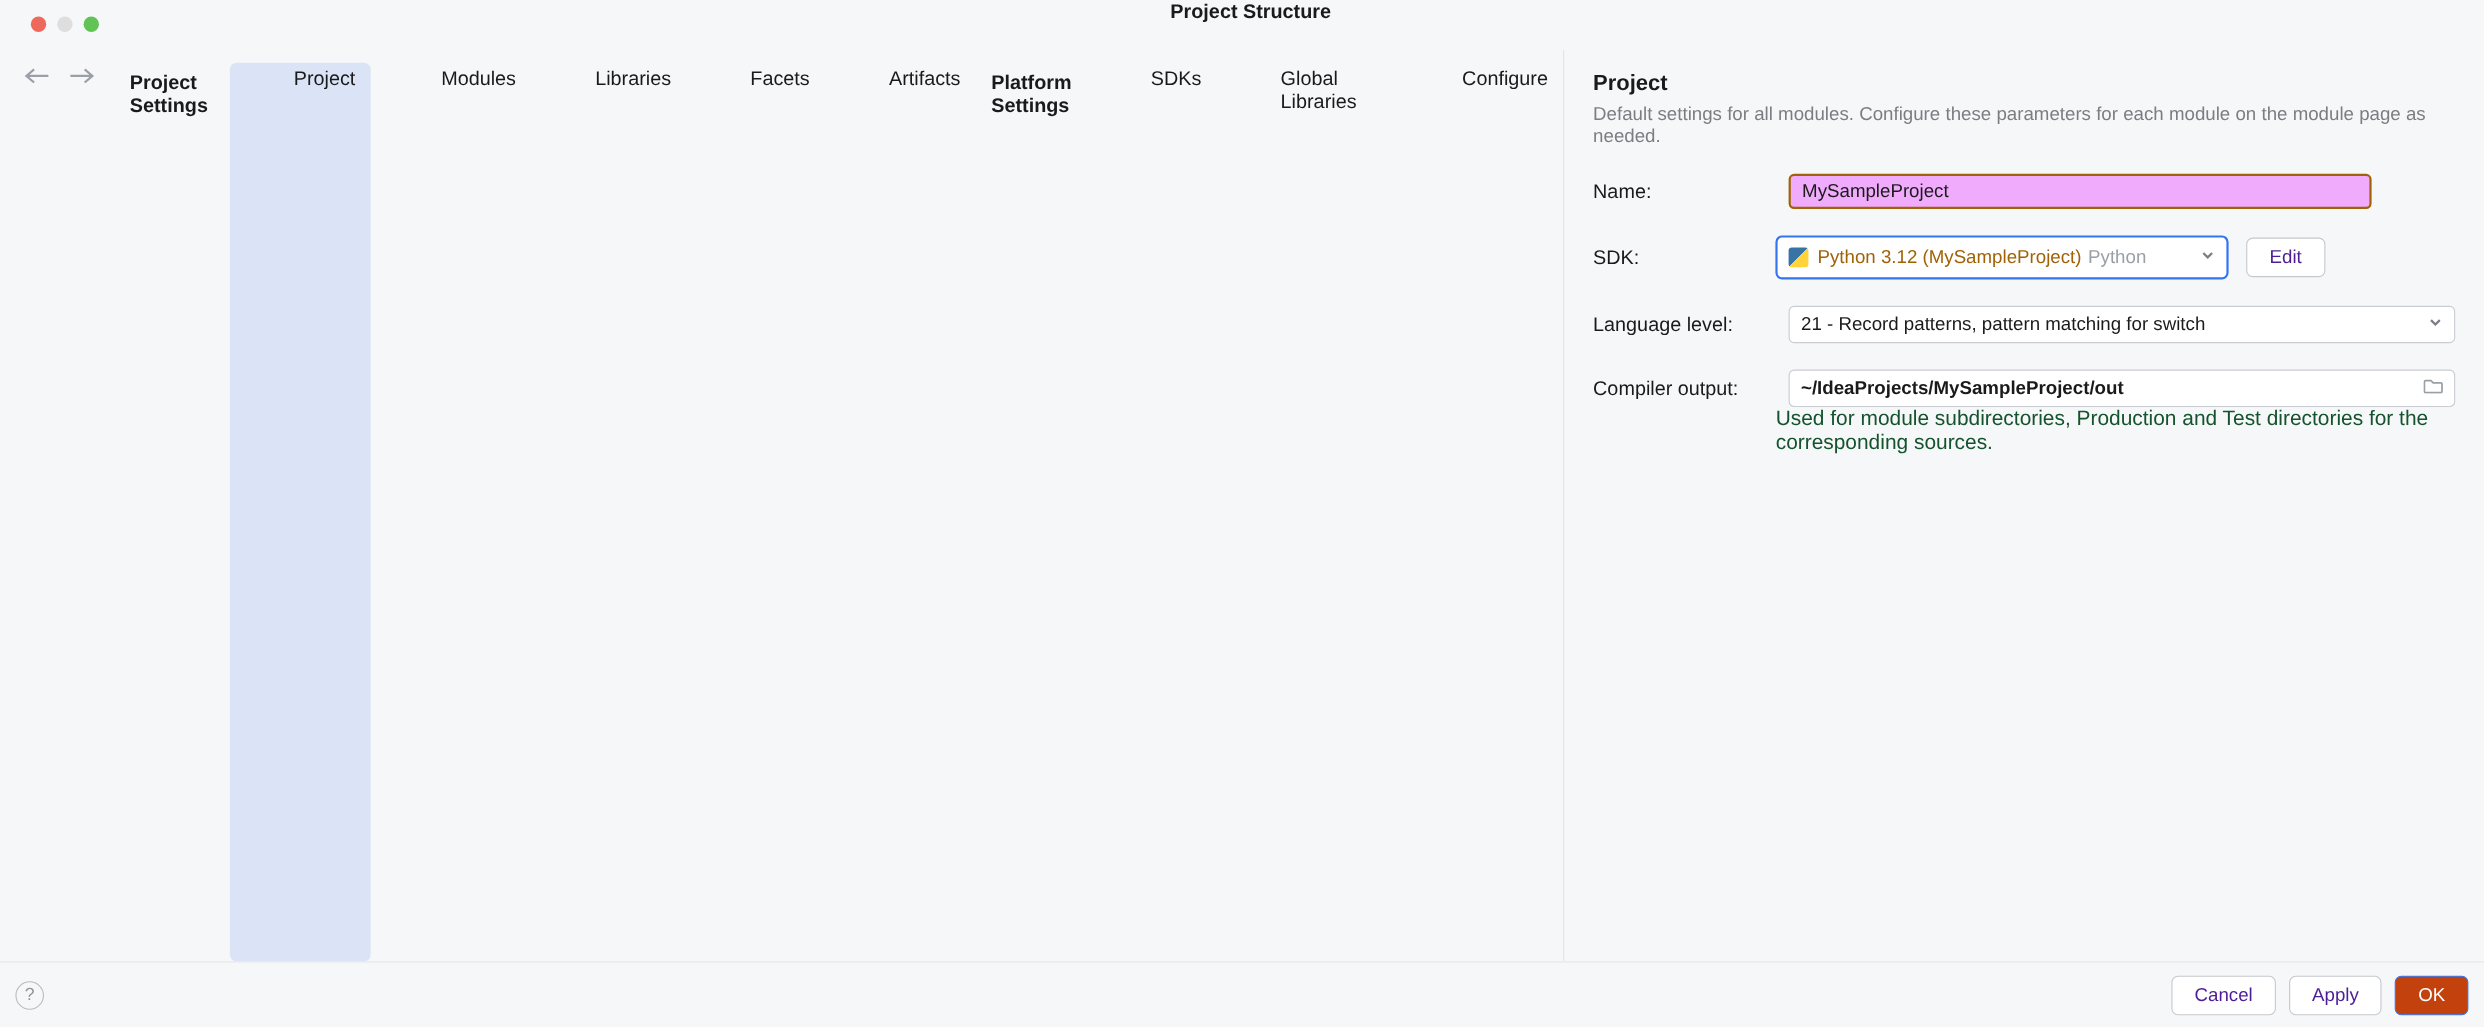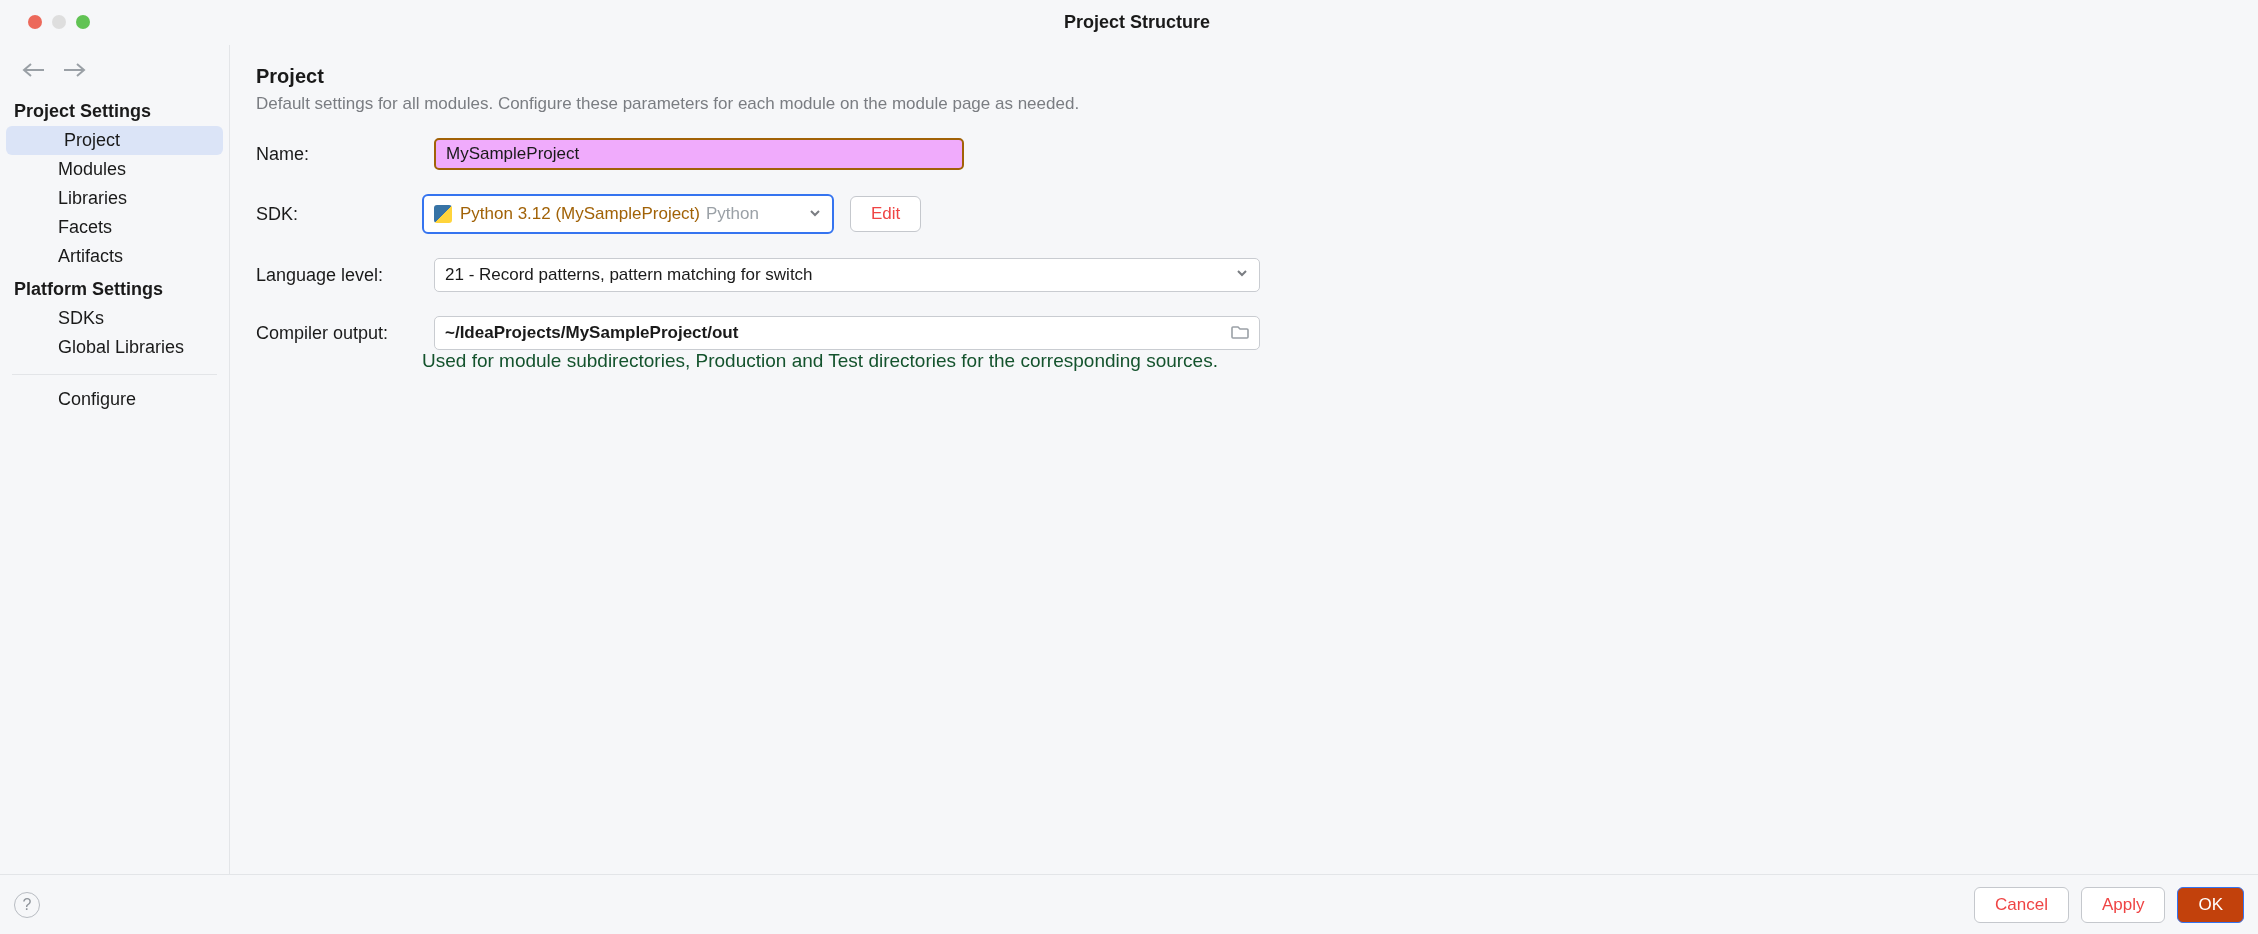--- a/index.html
+++ b/index.html
@@ -11,21 +11,20 @@
     background: #f6f7f9;
     display: flex;
     flex-direction: column;
   }
 
   
   .titlebar {
     flex: 0 0 auto;
     height: 44px;
     display: flex;
-    align-items: center;
     position: relative;
     padding: 0 12px;
     background: #f6f7f9;
     margin-left: 16px;
   }
   .traffic-lights { display: flex; gap: 10px; align-items: center; }
   .traffic-lights span { width: 14px; height: 14px; border-radius: 50%; display: inline-block; }
   .tl-close { background: #ec695b; }
   .tl-min   { background: #dedede; }
   .tl-max   { background: #61c354; }
@@ -37,21 +36,21 @@
     color: #1a1a1a;
   }
 
   
   .main { flex: 1 1 auto; display: flex; overflow: hidden; border-top: 1px solid transparent; }
   .sidebar {
     flex: 0 0 230px;
     border-right: 1px solid #e3e5e8;
     padding-top: 12px;
     display: flex;
-    flex-direction: column;
+    flex-direction: row;
   }
   .nav-arrows {
     display: flex; gap: 16px;
     padding: 4px 18px 10px 22px;
   }
   .nav-arrows svg { width: 24px; height: 16px; stroke: #9aa0a6; fill: none; stroke-width: 2; }
   .section-header {
     font-weight: 700;
     font-size: 18px;
     padding: 8px 14px 4px 14px;
@@ -132,21 +131,21 @@
   .sdk-muted { font-size: 17px; color: #9aa0a6; margin-left: 6px; }
   .dropdown-chevron { margin-left: auto; }
   .dropdown-chevron svg { width: 14px; height: 14px; stroke: #7a7d82; fill: none; stroke-width: 2; }
   .btn {
     height: 36px;
     padding: 0 20px;
     border: 1px solid #c5c8cd;
     border-radius: 6px;
     background: #fff;
     font-size: 17px;
-    color: #ef4444;
+    color: #4c1d95;
     cursor: pointer;
   }
   .btn.primary { background: #c2410c; border-color: #3574f0; color: #fff; }
   .wide-combo {
     display: flex; align-items: center;
     height: 34px;
     padding: 0 10px;
     border: 1px solid #c9ccd1;
     border-radius: 5px;
     background: #fff;

